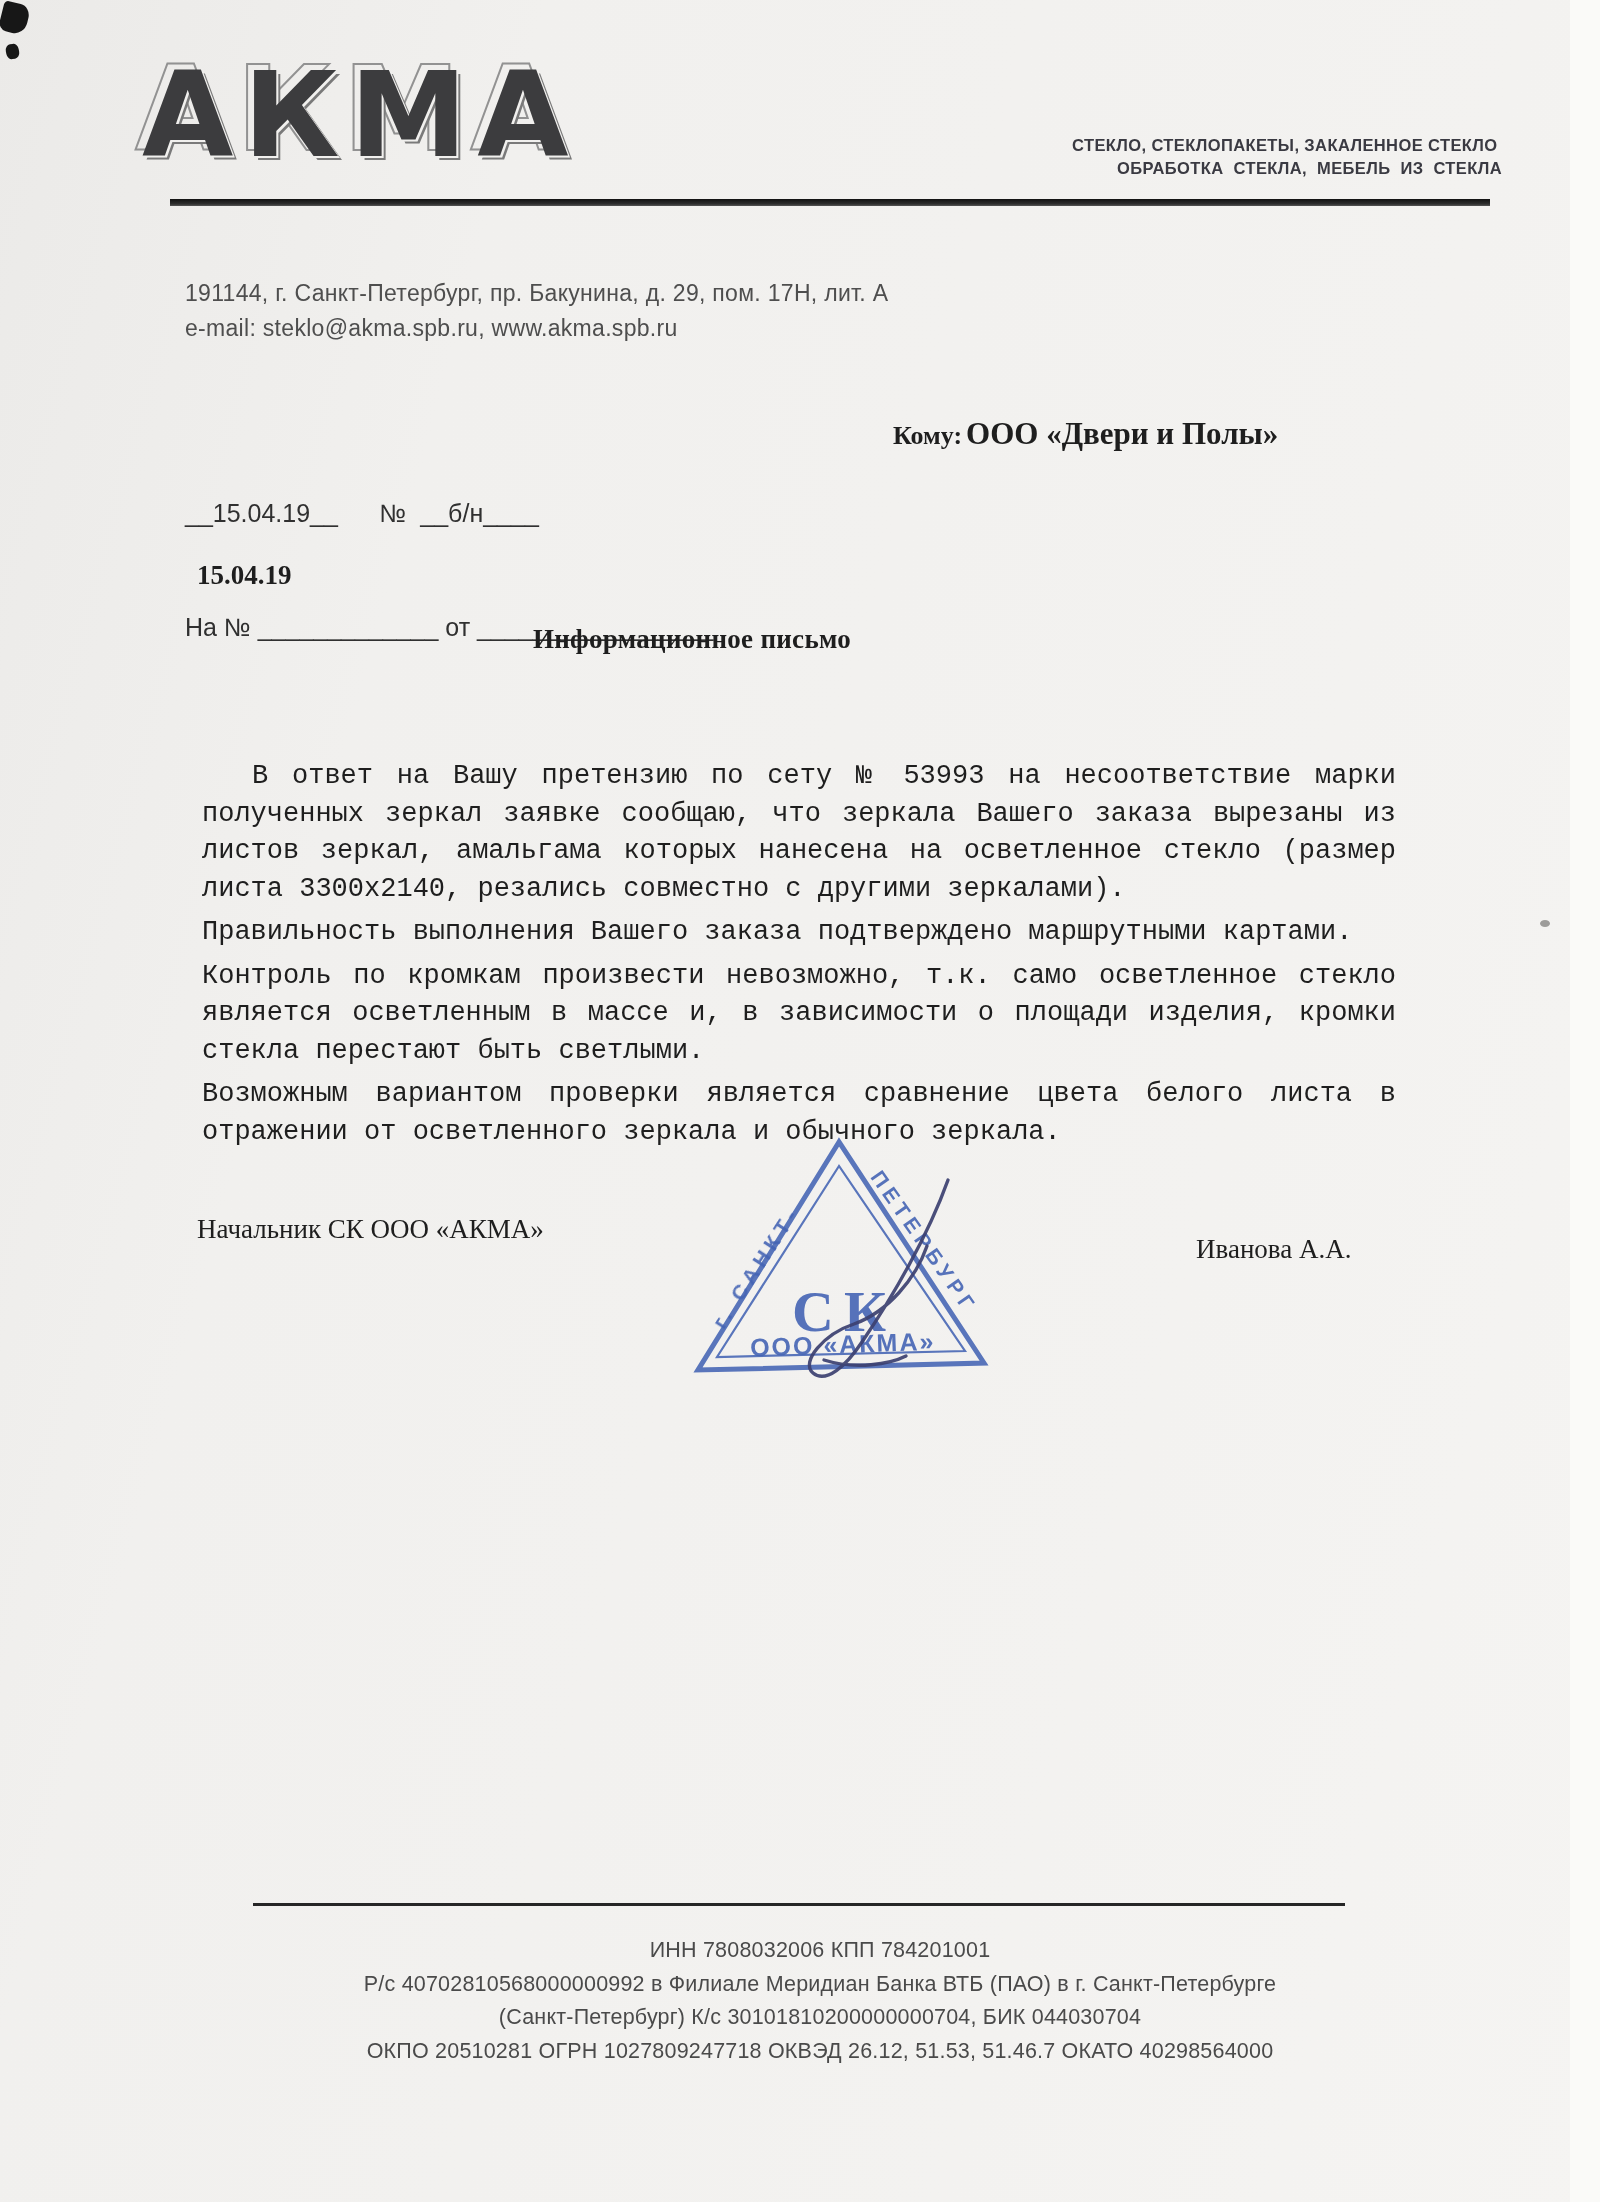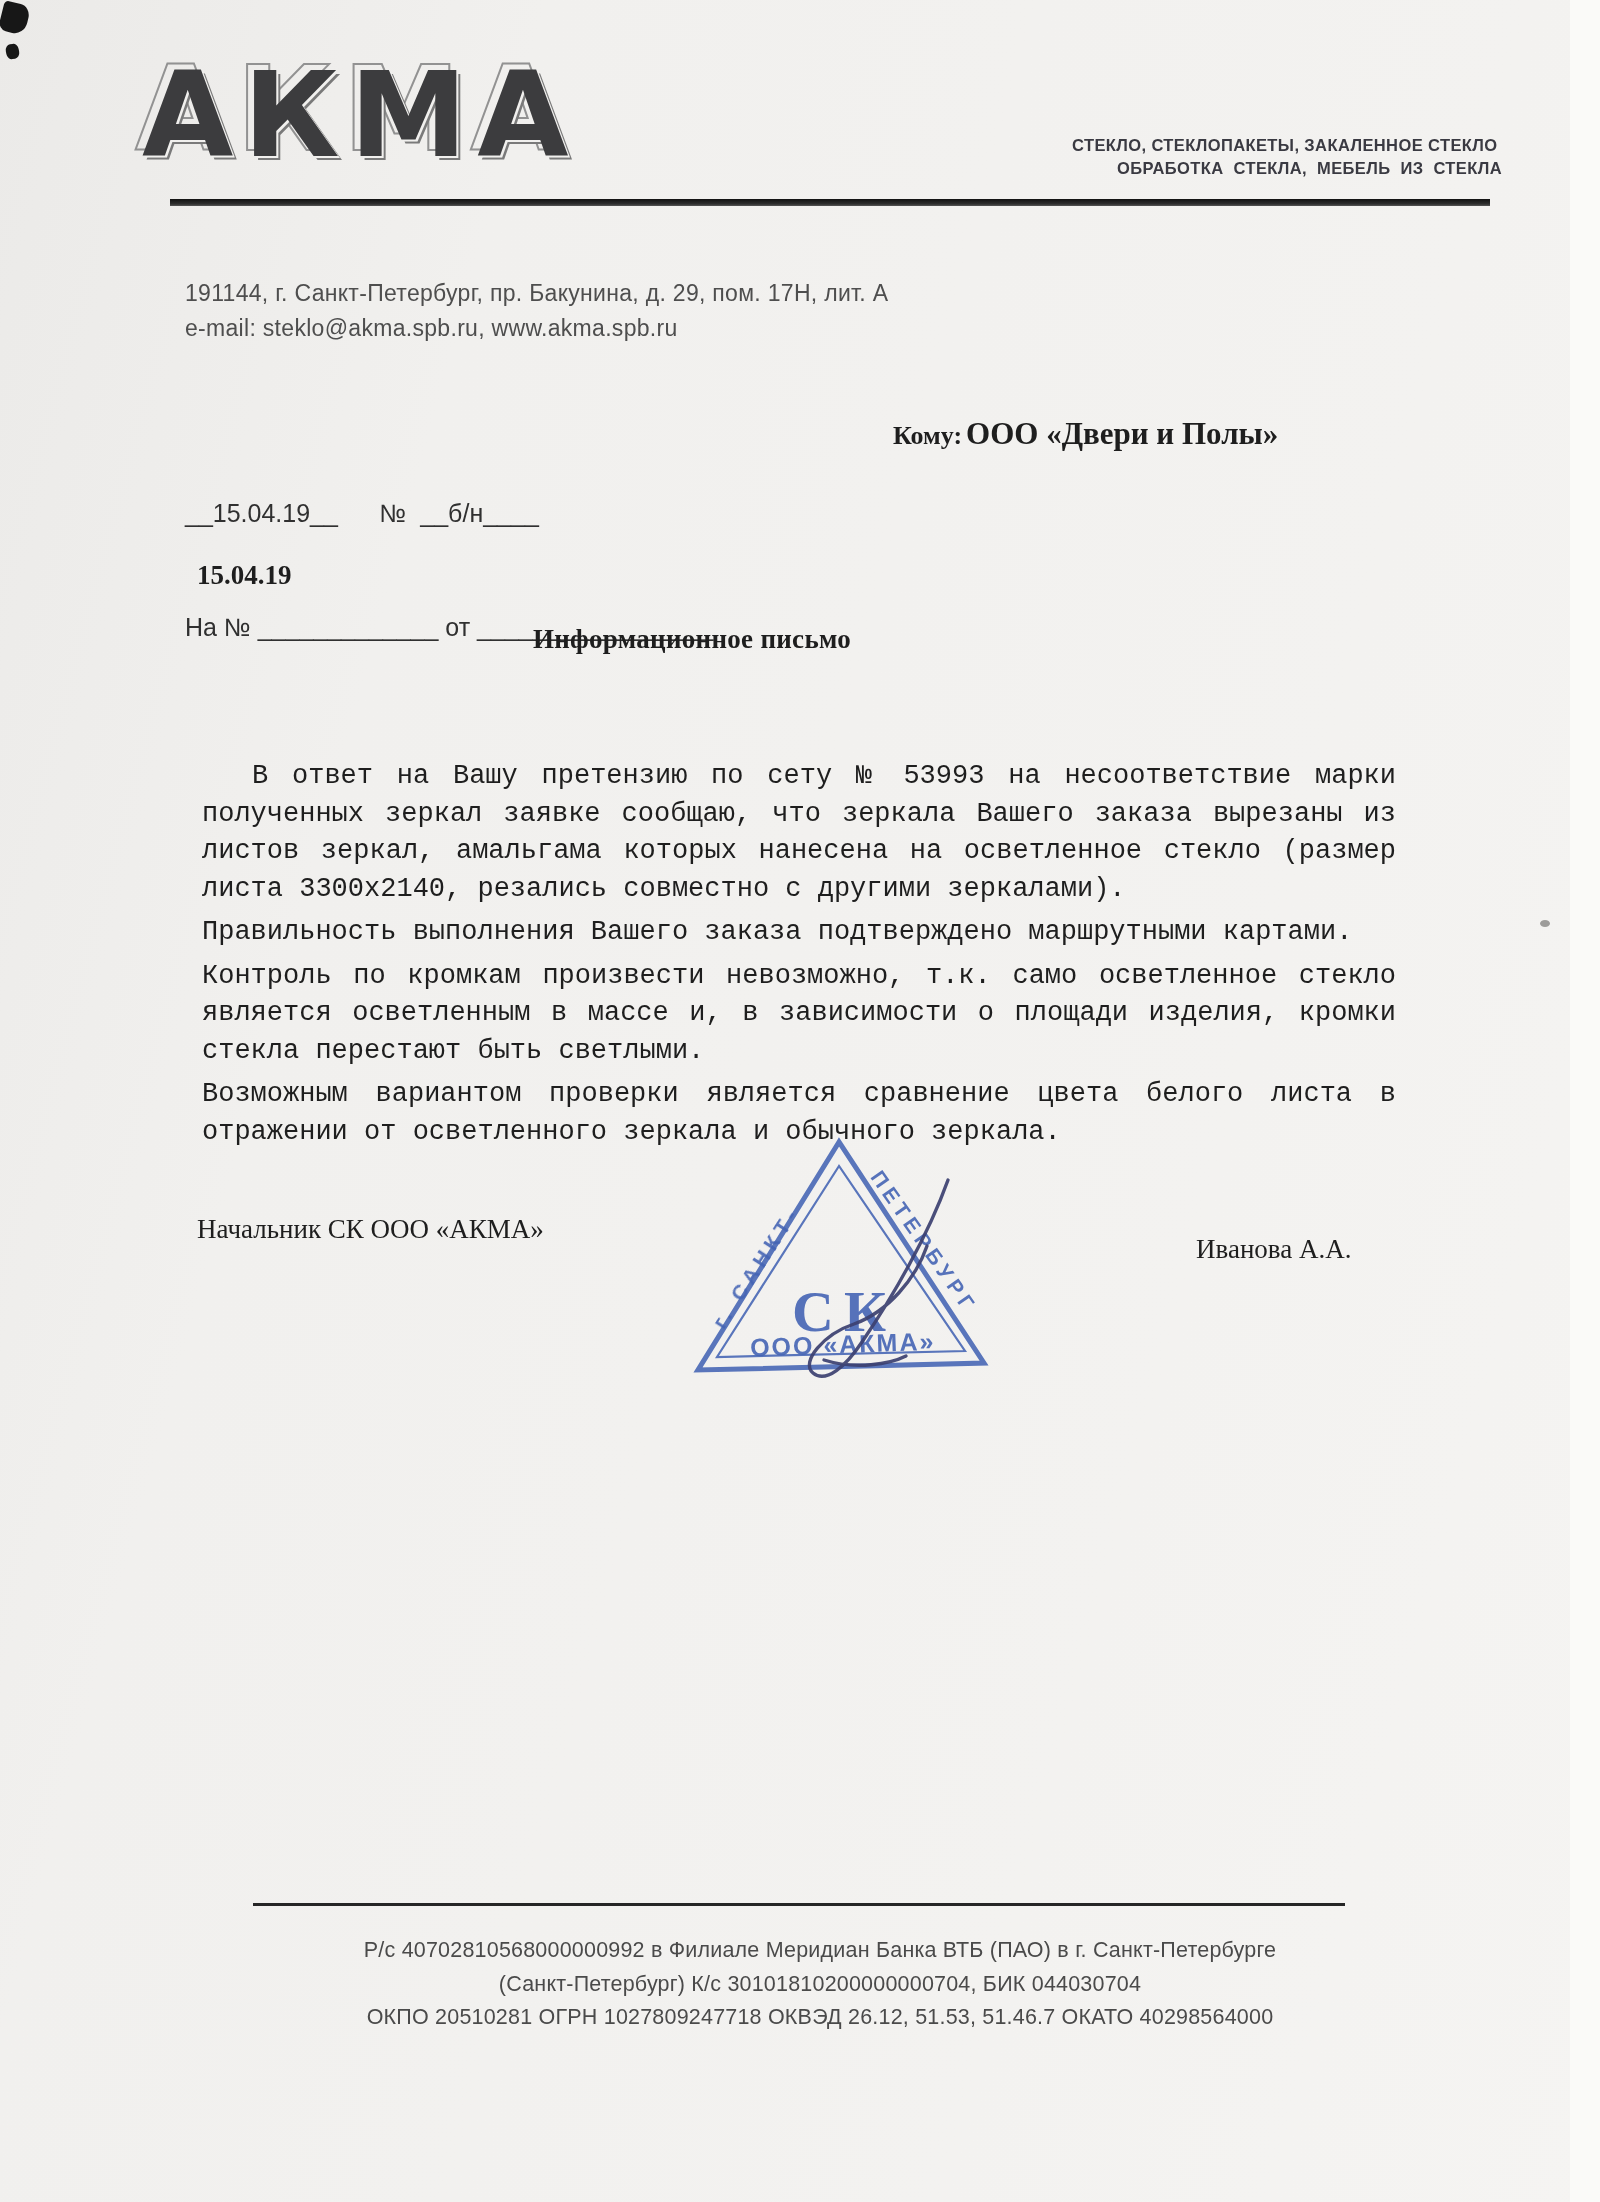--- a/index.html
+++ b/index.html
@@ -159,18 +159,19 @@
       <text x="167" y="225" font-size="25" font-weight="700" letter-spacing="2" transform="rotate(-2 167 225)">ООО «АКМА»</text>
     </g>
     <g stroke="#3c4070" fill="none" stroke-width="3.4" stroke-linecap="round" opacity="0.92">
       <path d="M 272,52 C 252,108 216,170 186,214 C 170,238 150,256 137,245 C 124,234 148,206 178,196 C 212,184 240,150 251,118"></path>
       <path d="M 148,232 C 180,242 214,236 230,228"></path>
     </g>
   </svg>
 
   <div class="abs rule-bottom"></div>
   <div class="abs footer">
+    <div>ИНН 7808032006  КПП 784201001</div>
     <div>Р/с 40702810568000000992  в   Филиале Меридиан Банка ВТБ (ПАО) в г. Санкт-Петербурге</div>
     <div>(Санкт-Петербург)  К/с 30101810200000000704, БИК 044030704</div>
     <div>ОКПО 20510281  ОГРН 1027809247718 ОКВЭД 26.12, 51.53, 51.46.7  ОКАТО 40298564000</div>
   </div>
 
 </div>
 
 </body></html>

